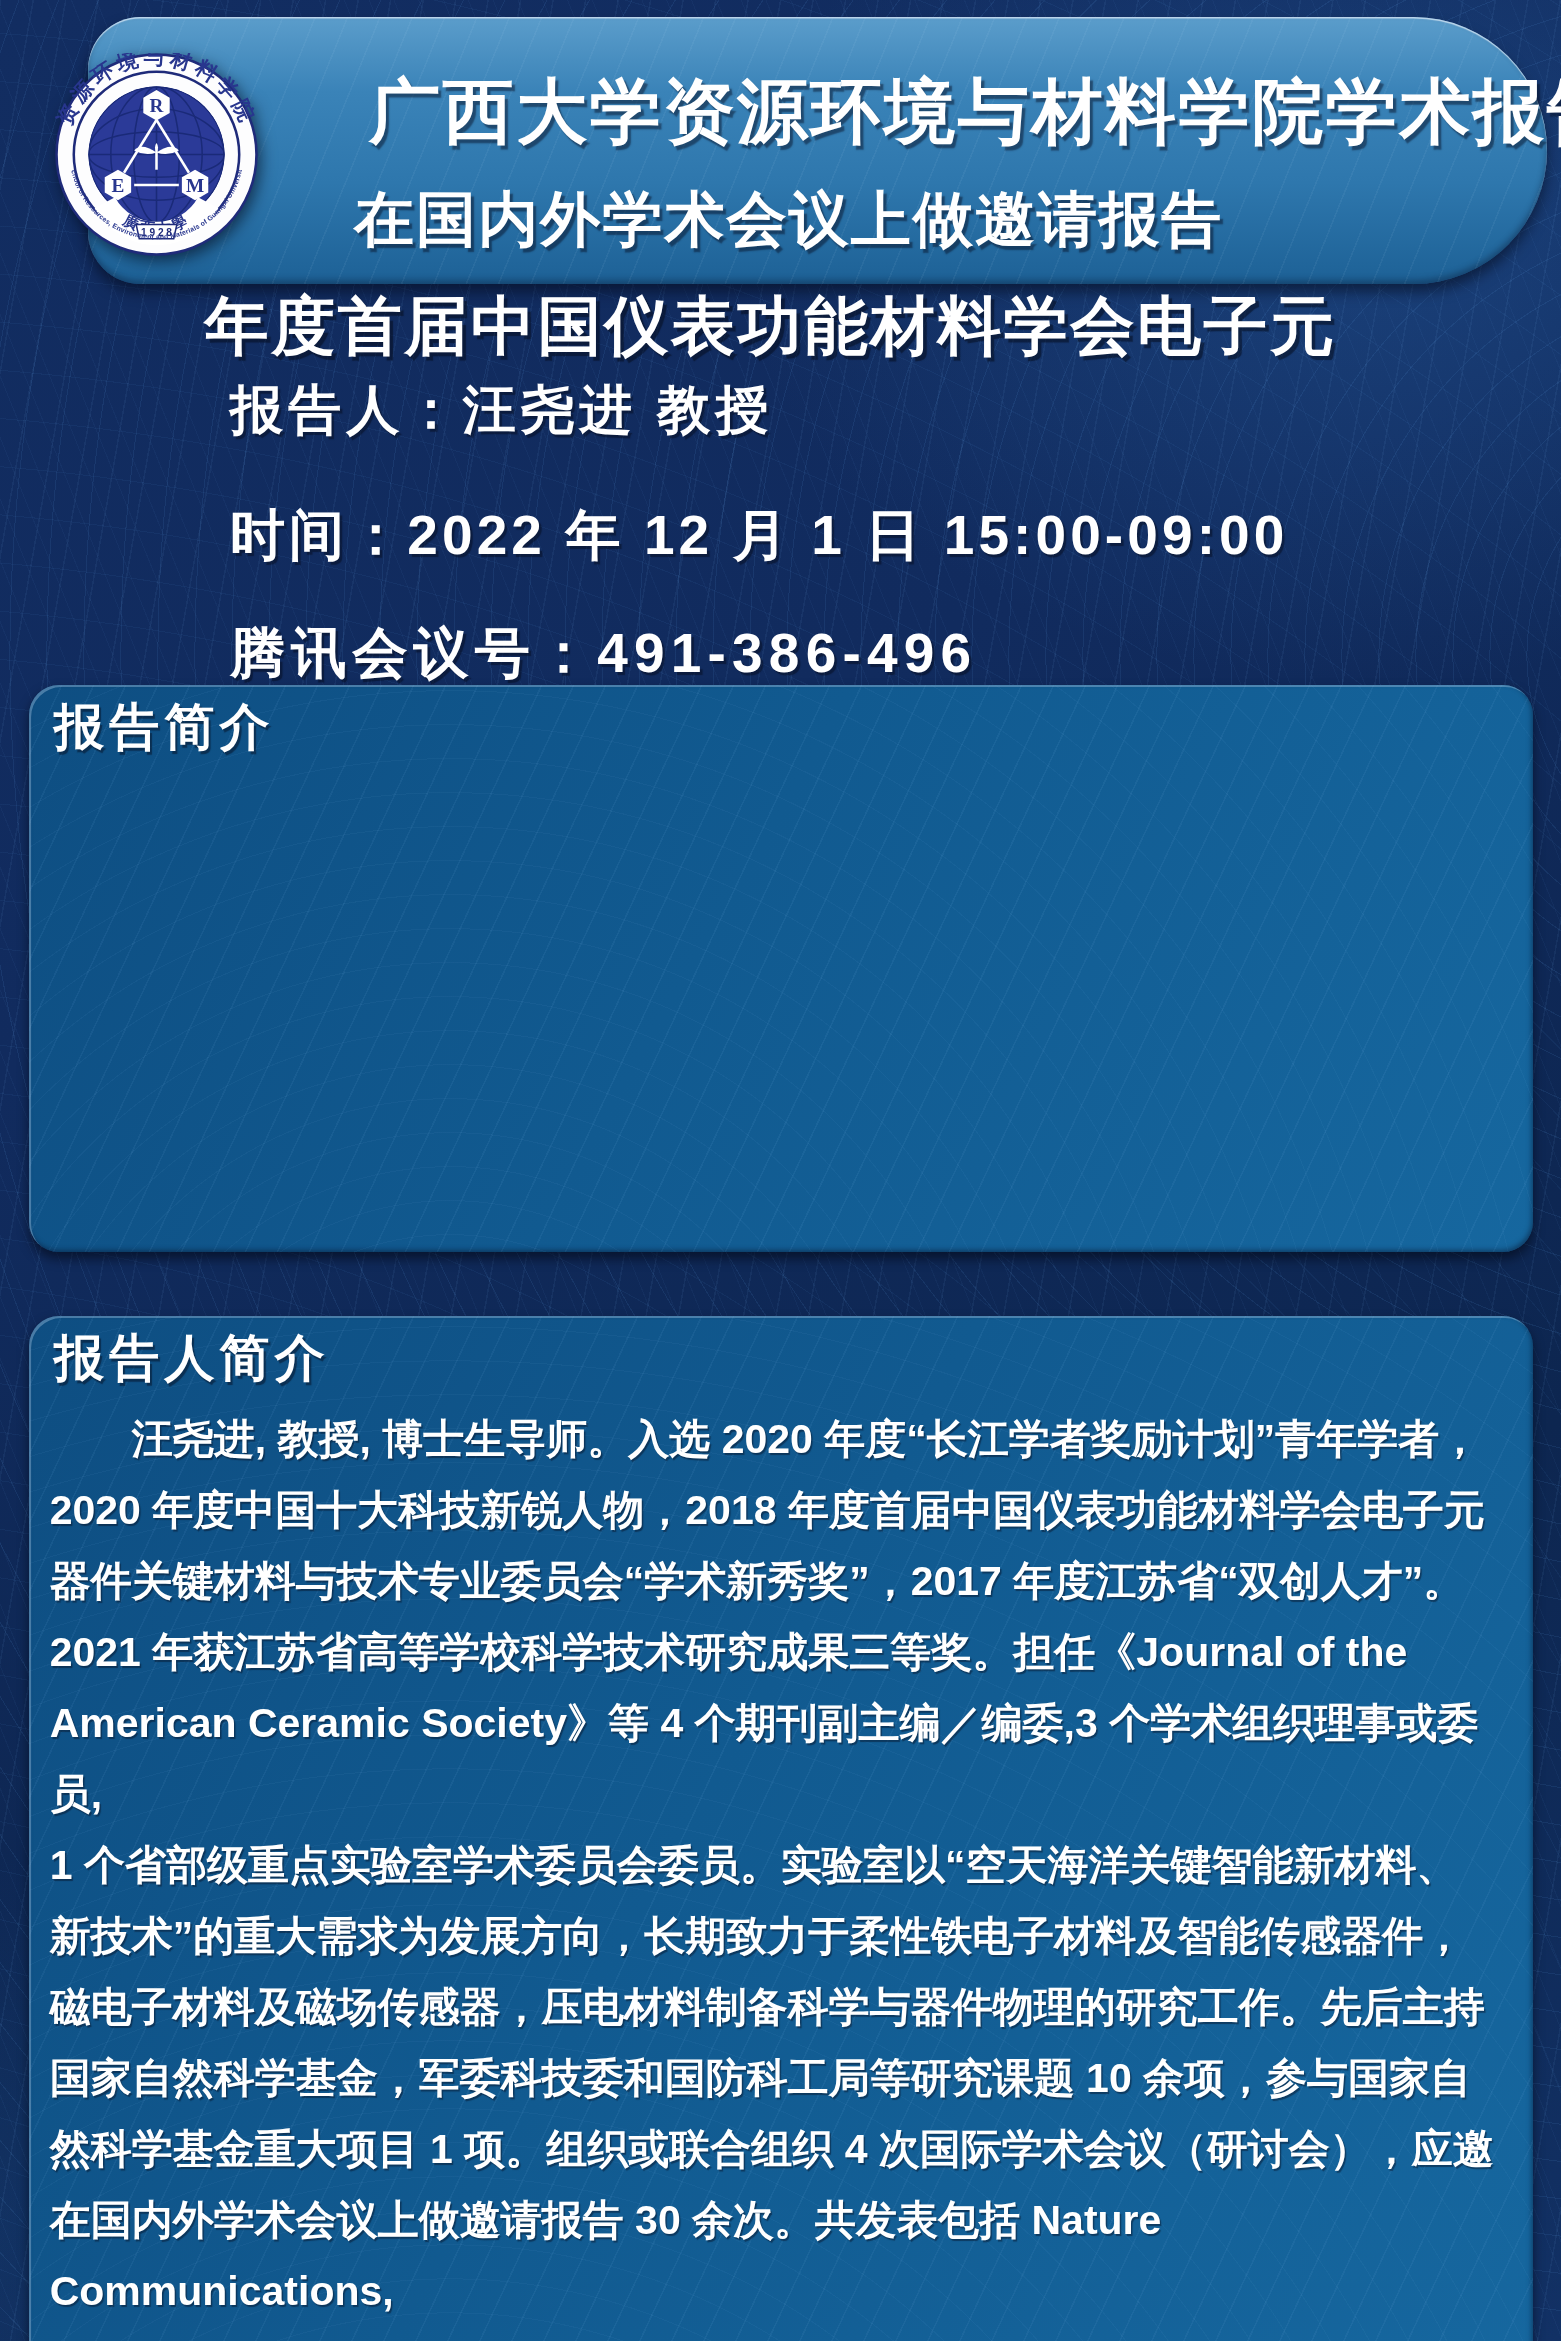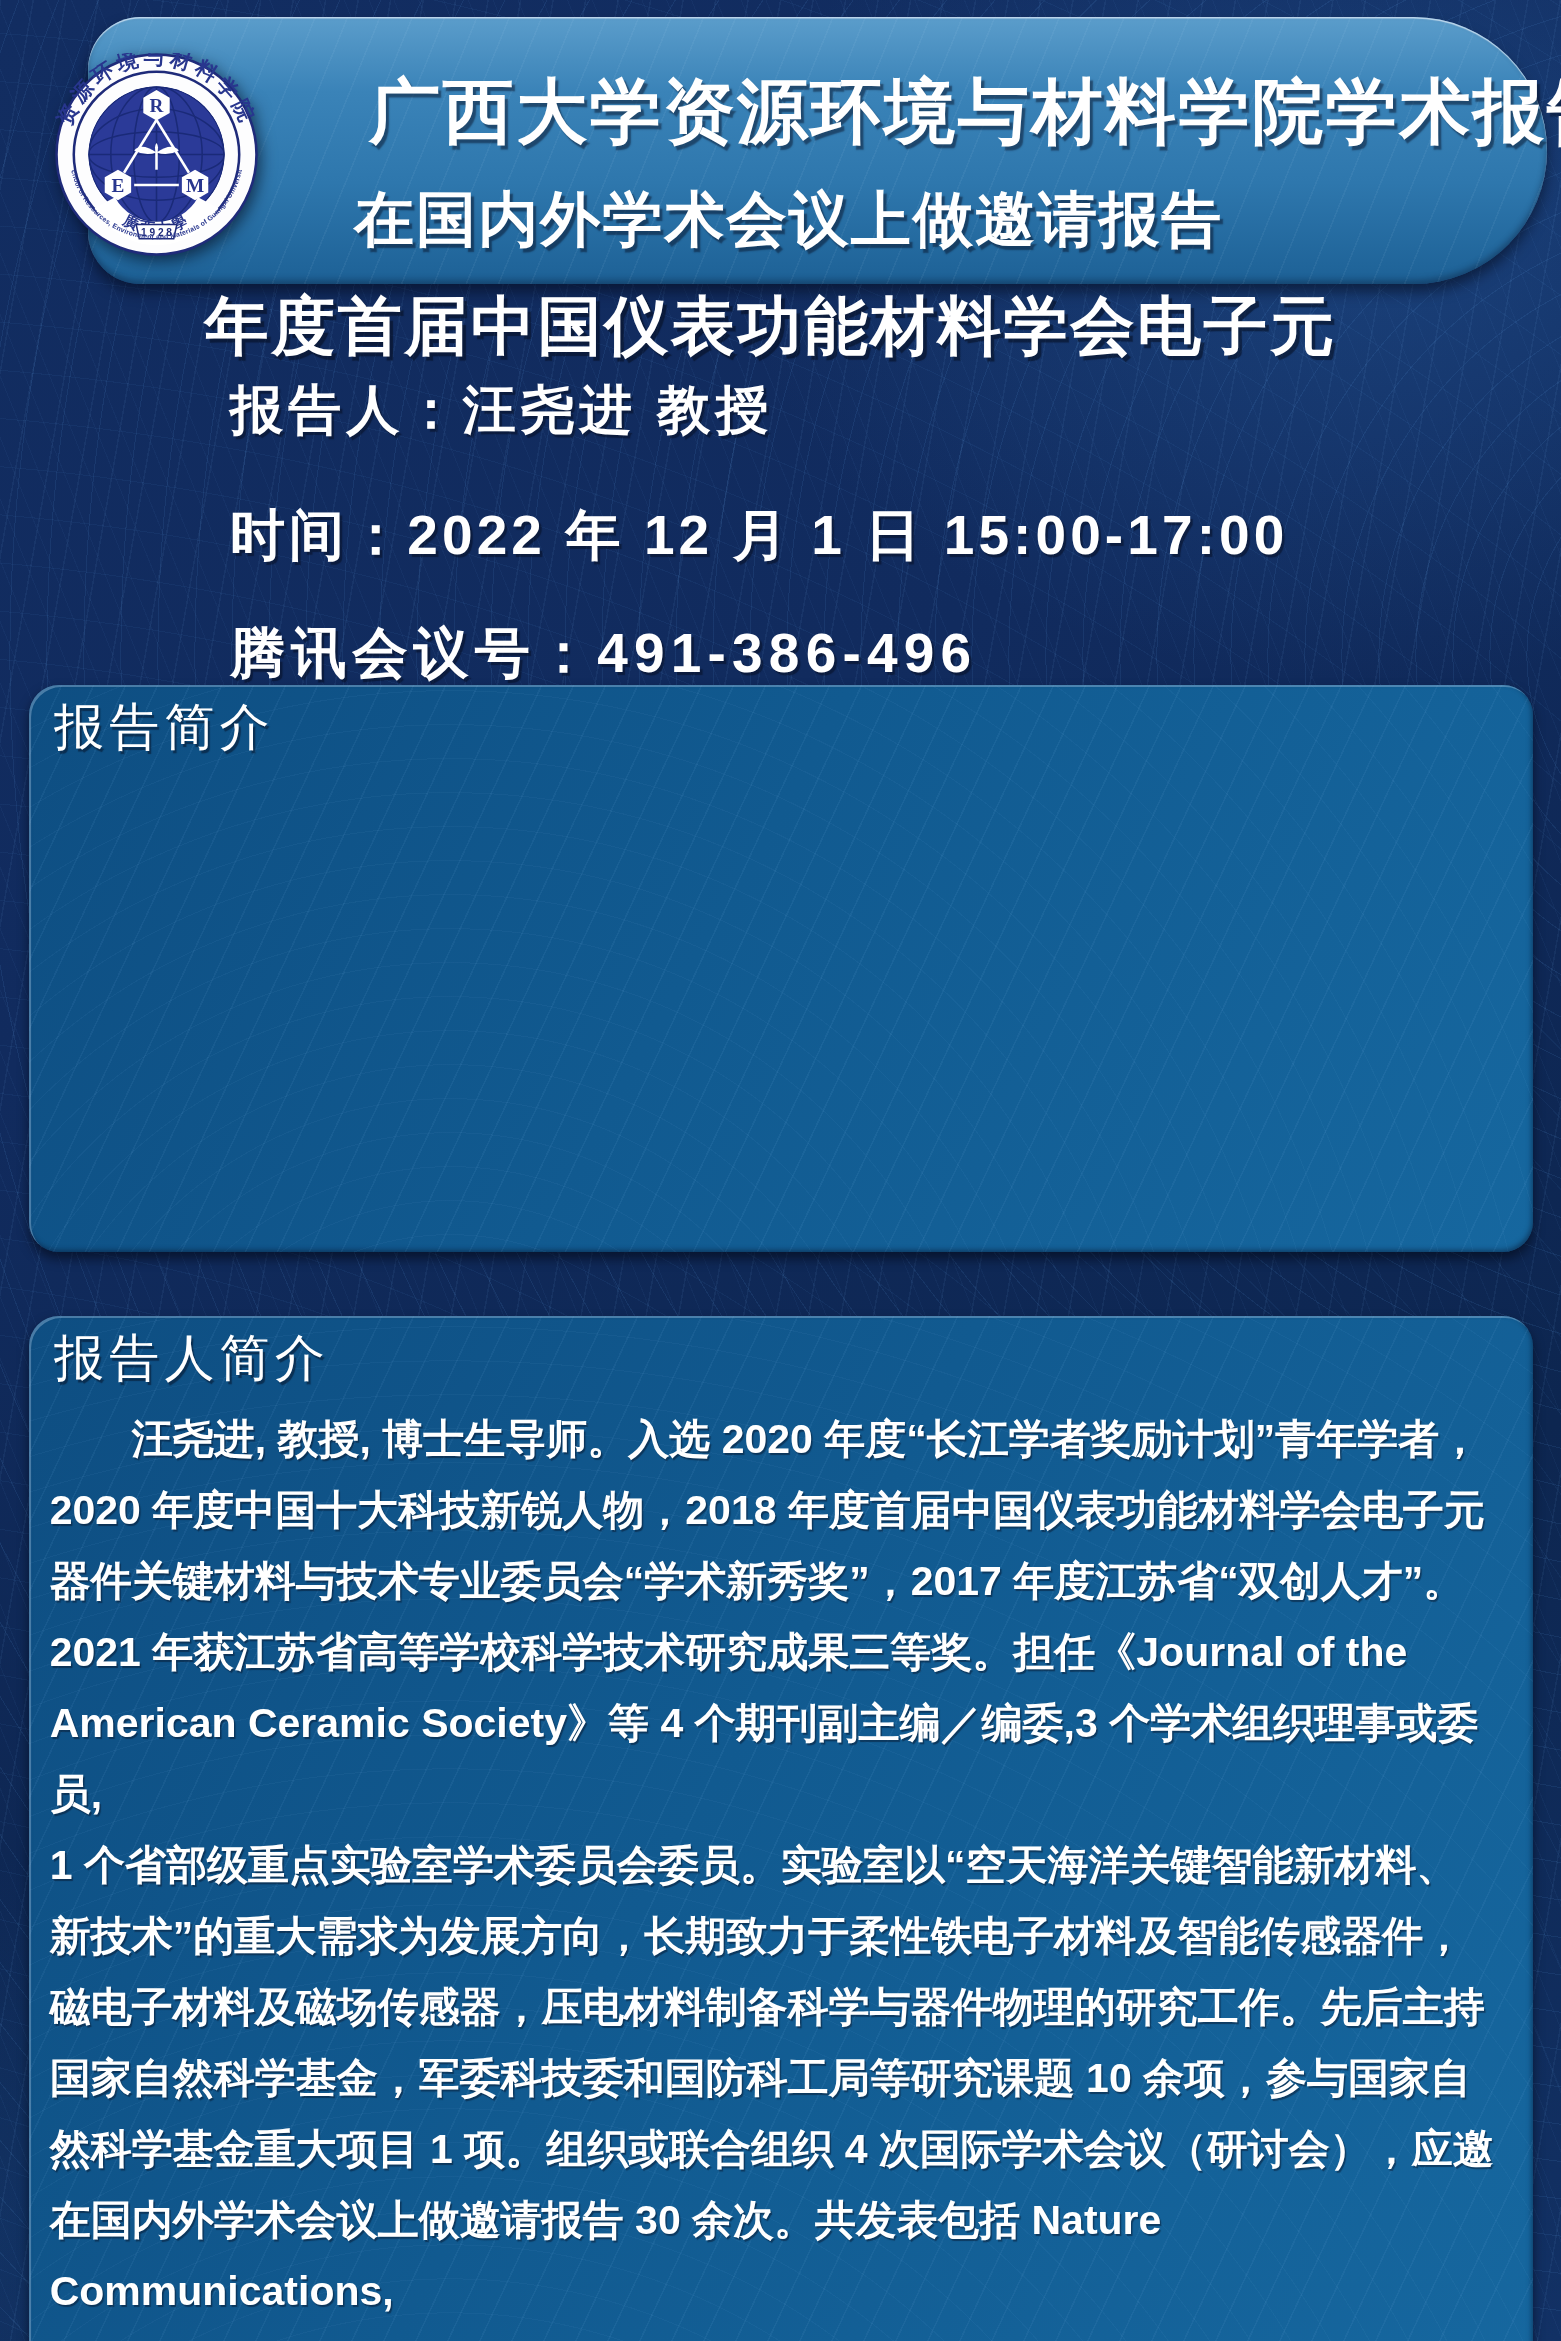--- a/index.html
+++ b/index.html
@@ -69,21 +69,21 @@
   .panel::before{
     content:""; position:absolute; inset:0; border-radius:inherit; pointer-events:none;
     background:
       repeating-linear-gradient(115deg, rgba(140,195,245,.075) 0 1.5px, transparent 1.5px 29px),
       repeating-radial-gradient(circle at 28% 145%, rgba(120,180,235,.06) 0 1px, transparent 1px 34px);
   }
   .panel-abstract{top:685px; height:567px;}
   .panel-bio{top:1316px; height:1063px;}
   .panel h2{
     position:absolute; left:25px; top:9.3px; color:var(--c-text);
-    font-size:50px; font-weight:400; letter-spacing:5.2px;
+    font-size:50px; font-weight:700; letter-spacing:5.2px;
     text-shadow:2.1px 2.6px 1px rgba(6,14,32,.5);
   }
   .para{
     position:absolute; left:20.7px; right:20.7px; color:var(--c-text);
     font-size:41px; font-weight:700; line-height:71px;
     white-space:pre-line; text-indent:2em;
     text-shadow:1.5px 2.1px 1px rgba(6,14,32,.45);
   }
   .panel-abstract .para{top:77px;}
   .panel-bio .para{top:88px;}
@@ -157,21 +157,21 @@
       </text>
       <text class="seal-arc" font-size="13.5" letter-spacing="0.4">
         <textPath href="#arcBottom" startOffset="50%" text-anchor="middle">School of Resources, Environment and Materials of Guangxi University</textPath>
       </text>
     </svg>
   </div>
 
   <div class="lecture-title">年度首届中国仪表功能材料学会电子元</div>
 
   <div class="info-line info-speaker">报告人：汪尧进 教授</div>
-  <div class="info-line info-time">时间：2022 年 12 月 1 日 15:00-17:00</div>
+  <div class="info-line info-time">时间：2022 年 12 月 1 日 15:00-09:00</div>
   <div class="info-line info-meeting">腾讯会议号：491-386-496</div>
 
   <section class="panel panel-abstract">
     <h2>报告简介</h2>
   </section>
 
   <section class="panel panel-bio">
     <h2>报告人简介</h2>
     <div class="para">汪尧进, 教授, 博士生导师。入选 2020 年度“长江学者奖励计划”青年学者，
 2020 年度中国十大科技新锐人物，2018 年度首届中国仪表功能材料学会电子元

